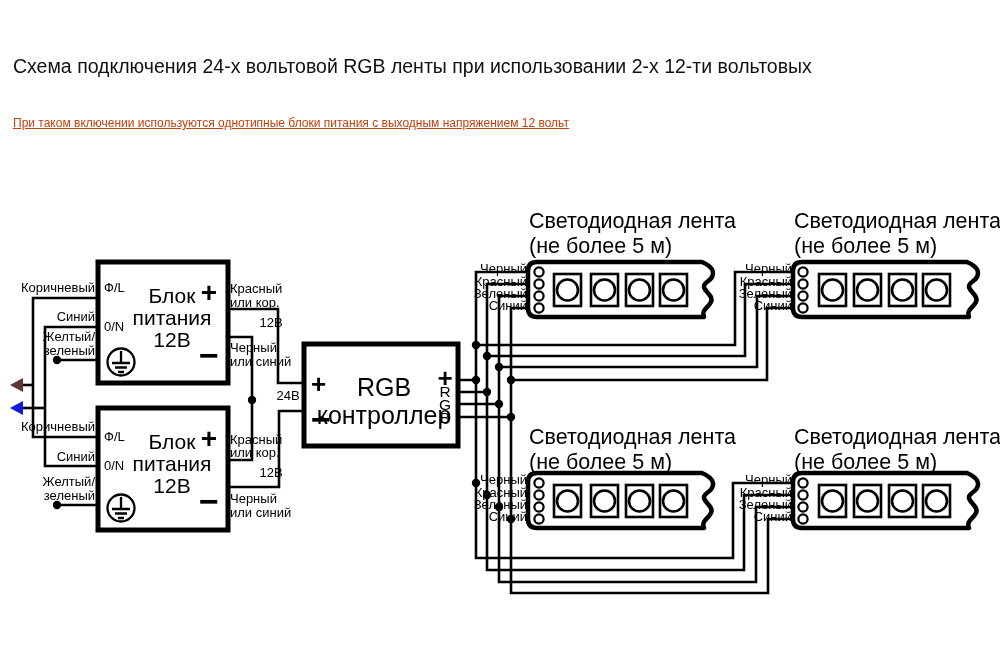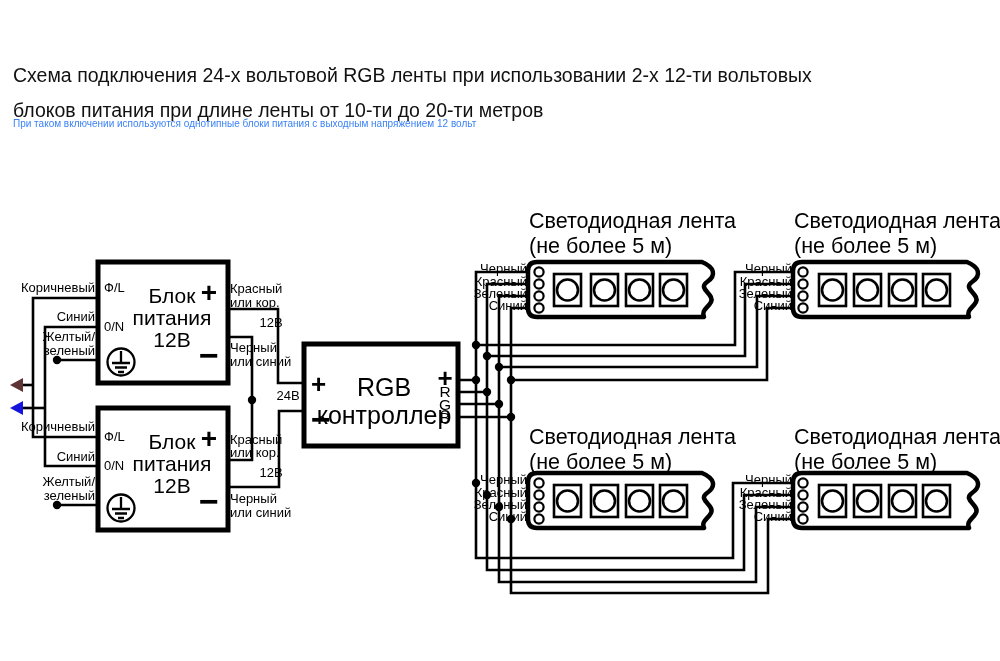--- a/index.html
+++ b/index.html
@@ -1,20 +1,20 @@
 <!DOCTYPE html>
 <html><head>
 <meta charset="utf-8">
 <style>
   html,body{margin:0;padding:0;background:#fff;}
   body{width:1000px;height:661px;overflow:hidden;position:relative;
        font-family:"Liberation Sans",sans-serif;color:#000;}
   .hdr{position:absolute;left:13px;}
-  .title-line{font-size:19.5px;line-height:26px;color:#111;margin-top:9px;}
-  .sub-line{font-size:10px;line-height:21px;color:#3b82f6;}
+  .title-line{font-size:19.5px;line-height:26px;color:#111;}
+  .sub-line{font-size:12px;line-height:21px;color:#c2410c;text-decoration:underline;}
   svg{position:absolute;left:0;top:0;}
   svg text{font-family:"Liberation Sans",sans-serif;fill:#000;}
   .s13{font-size:13px;}
   .s21{font-size:21px;}
   .s25{font-size:25px;}
   .tstrip{font-size:21.5px;}
   .mid{text-anchor:middle;}
   .end{text-anchor:end;}
   .plusL{font-size:28px;font-weight:bold;}
   .minusL{font-size:34px;font-weight:bold;}
@@ -26,21 +26,20 @@
   .led{fill:none;stroke:#000;stroke-width:2.6;}
   .term{fill:#fff;stroke:#000;stroke-width:2.2;}
   .dot{fill:#000;stroke:none;}
   .gnd{fill:none;stroke:#000;stroke-width:2.3;}
 </style>
 </head>
 <body>
 
 <div class="hdr" style="top:53px;width:900px;">
   <div class="title-line">Схема подключения 24-х вольтовой RGB ленты при использовании 2-х 12-ти вольтовых</div>
-  <div class="title-line">блоков питания при длине ленты от 10-ти до 20-ти метров</div>
 </div>
 <div class="hdr" style="top:113px;width:760px;">
   <div class="sub-line">При таком включении используются однотипные блоки питания с выходным напряжением 12 вольт</div>
 </div>
 
 <svg width="1000" height="661" viewBox="0 0 1000 661">
 
   <g>
     <path class="w" d="M 98,298 H 33 V 437 H 98" stroke="#5e3434"></path>
     <path class="w" d="M 33,385 H 21" stroke="#5e3434"></path>

